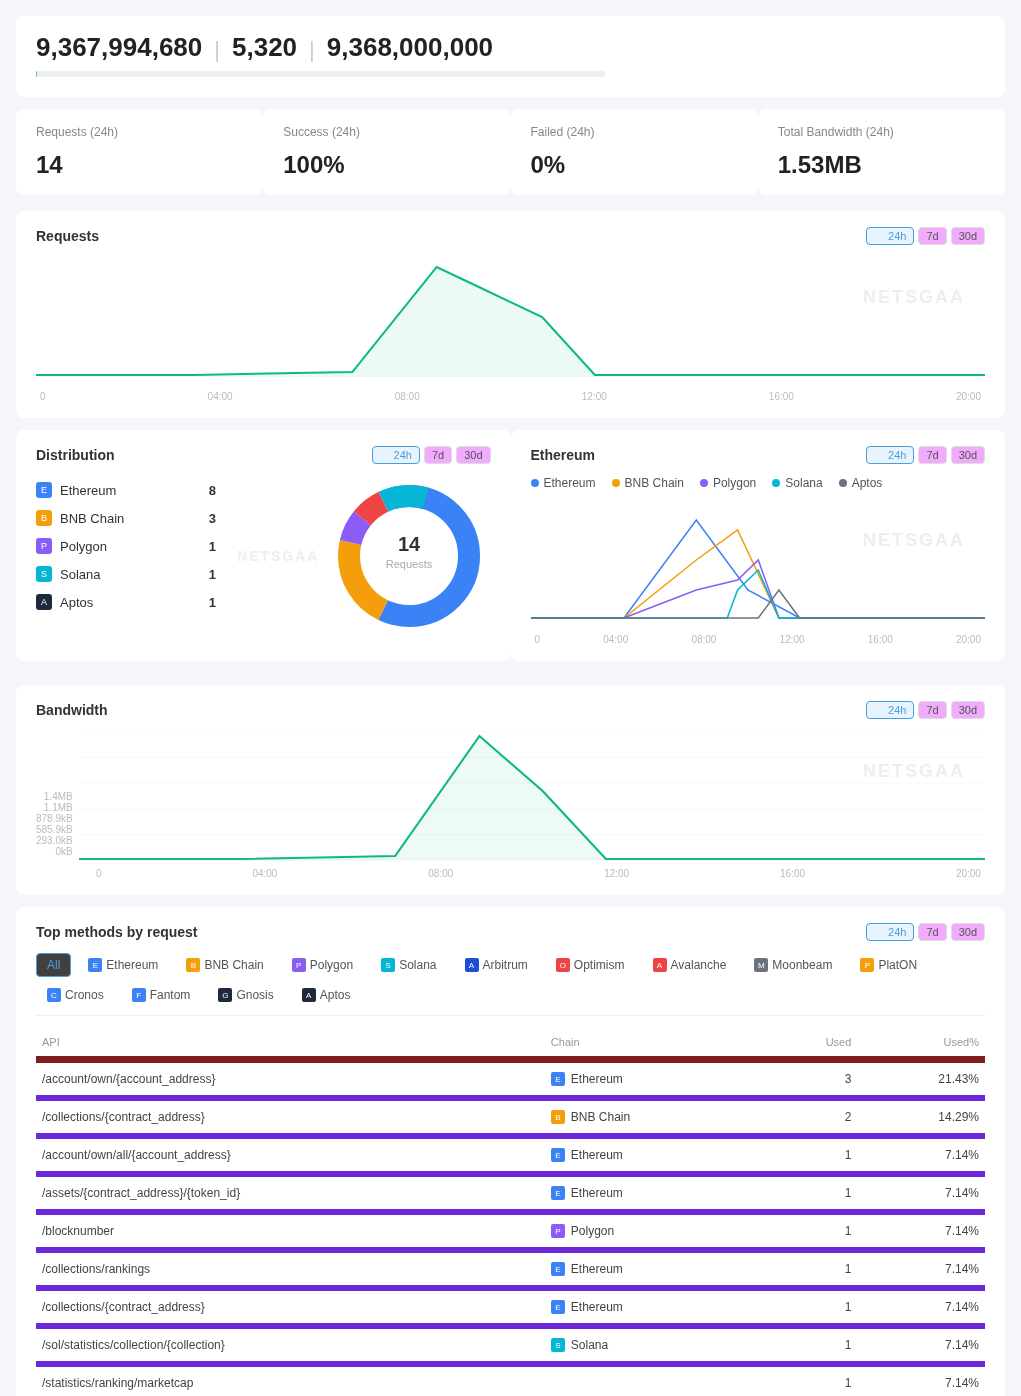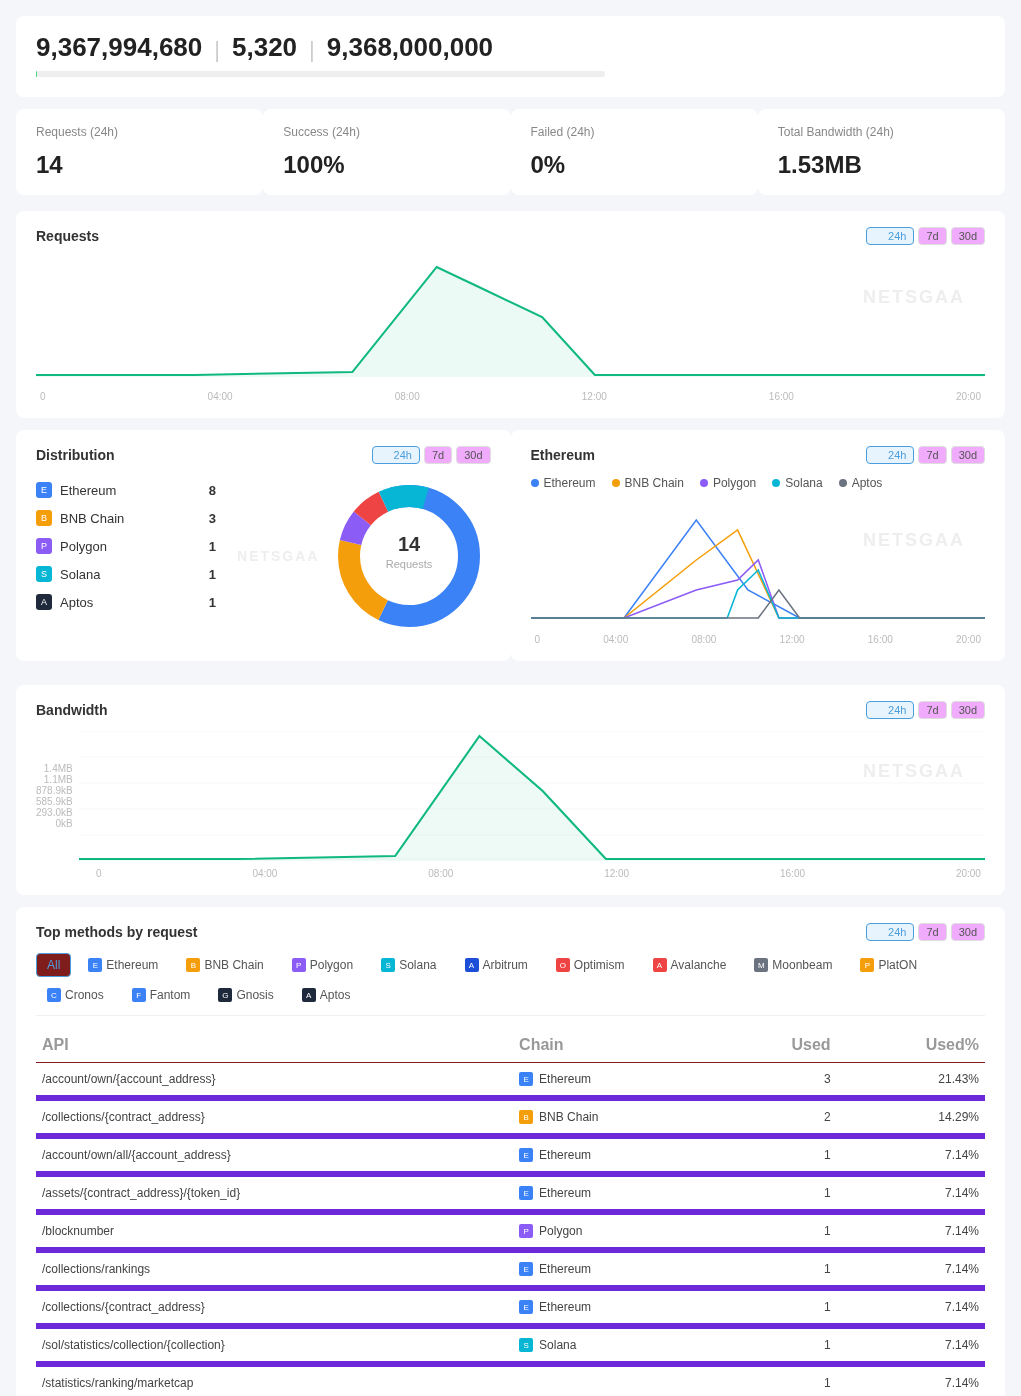--- a/index.html
+++ b/index.html
@@ -46,26 +46,26 @@
     .dist-icon { width: 16px; height: 16px; border-radius: 3px; display: flex; align-items: center; justify-content: center; font-size: 9px; color: #fff; flex-shrink: 0; }
     .dist-count { margin-left: auto; font-weight: 600; color: #333; }
     .donut-area { flex: 1; display: flex; align-items: center; justify-content: center; position: relative; }
 
     
     .two-col { display: grid; grid-template-columns: 1fr 1fr; margin-bottom: 12px; }
 
     
     .filter-tabs { display: flex; gap: 6px; flex-wrap: wrap; margin-bottom: 12px; padding-bottom: 8px; border-bottom: 1px solid #f0f0f0; }
     .filter-tab { display: flex; align-items: center; gap: 4px; padding: 4px 10px; border-radius: 4px; cursor: pointer; font-size: 12px; color: #555; border: 1px solid transparent; }
-    .filter-tab.active { background: #7f1d1d; border-color: #4a9edd; color: #4a9edd; }
+    .filter-tab.active { background: #404040; border-color: #4a9edd; color: #4a9edd; }
     .filter-tab-icon { width: 14px; height: 14px; border-radius: 2px; display: inline-flex; align-items: center; justify-content: center; font-size: 8px; color: #fff; }
 
     
     .data-table { width: 100%; border-collapse: collapse; }
-    .data-table th { text-align: left; font-size: 16px; color: #999; font-weight: 700; padding: 8px 6px; border-bottom: 1px solid #7f1d1d; }
+    .data-table th { text-align: left; font-size: 11px; color: #999; font-weight: 400; padding: 8px 6px; border-bottom: 7px solid #7f1d1d; }
     .data-table th.right { text-align: right; }
     .data-table td { padding: 9px 6px; border-bottom: 6px solid #6d28d9; font-size: 12px; color: #444; }
     .data-table td.right { text-align: right; }
     .chain-cell { display: flex; align-items: center; gap: 6px; }
     .chain-icon { width: 14px; height: 14px; border-radius: 2px; display: inline-flex; align-items: center; justify-content: center; font-size: 8px; color: #fff; flex-shrink: 0; }
   </style>
 </head>
 <body>
 
 <div class="page">
@@ -248,21 +248,21 @@
   <div class="section">
     <div class="section-header">
       <span class="section-title">Bandwidth</span>
       <div class="time-buttons">
         <button class="time-btn active">24h</button>
         <button class="time-btn">7d</button>
         <button class="time-btn">30d</button>
       </div>
     </div>
     <div style="display:flex;">
-      <div style="display:flex;flex-direction:column;justify-content:center;height:130px;padding:4px 6px 4px 0;text-align:right;">
+      <div style="display:flex;flex-direction:column;justify-content:flex-end;height:130px;padding:4px 6px 4px 0;text-align:right;">
         <span style="font-size:10px;color:#bbb;">1.4MB</span>
         <span style="font-size:10px;color:#bbb;">1.1MB</span>
         <span style="font-size:10px;color:#bbb;">878.9kB</span>
         <span style="font-size:10px;color:#bbb;">585.9kB</span>
         <span style="font-size:10px;color:#bbb;">293.0kB</span>
         <span style="font-size:10px;color:#bbb;">0kB</span>
       </div>
       <div style="flex:1;position:relative;">
         <span class="chart-watermark">NETSGAA</span>
         <svg width="100%" height="130" viewBox="0 0 860 130" preserveAspectRatio="none">

